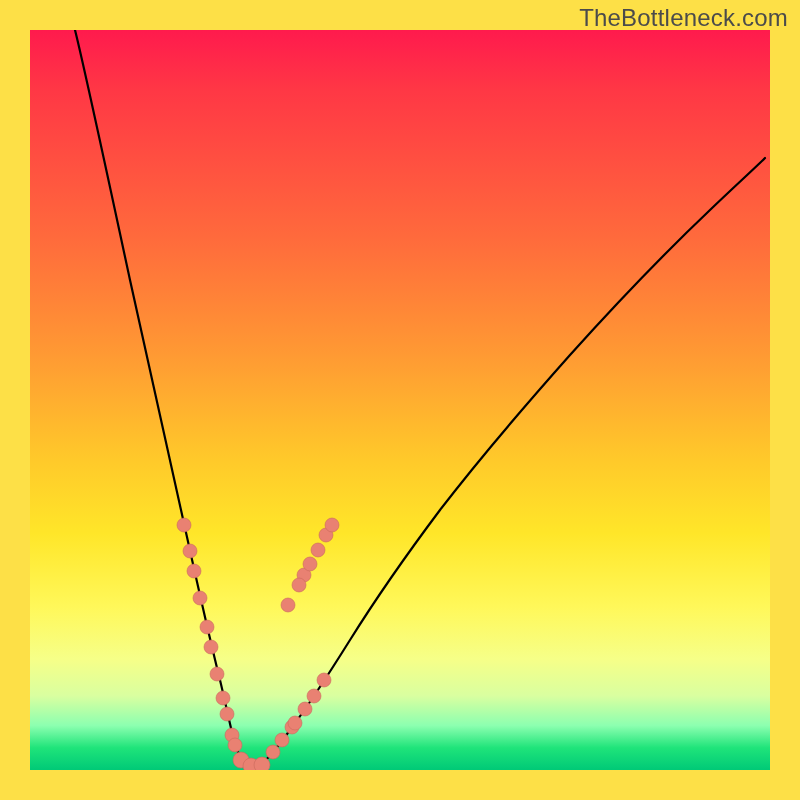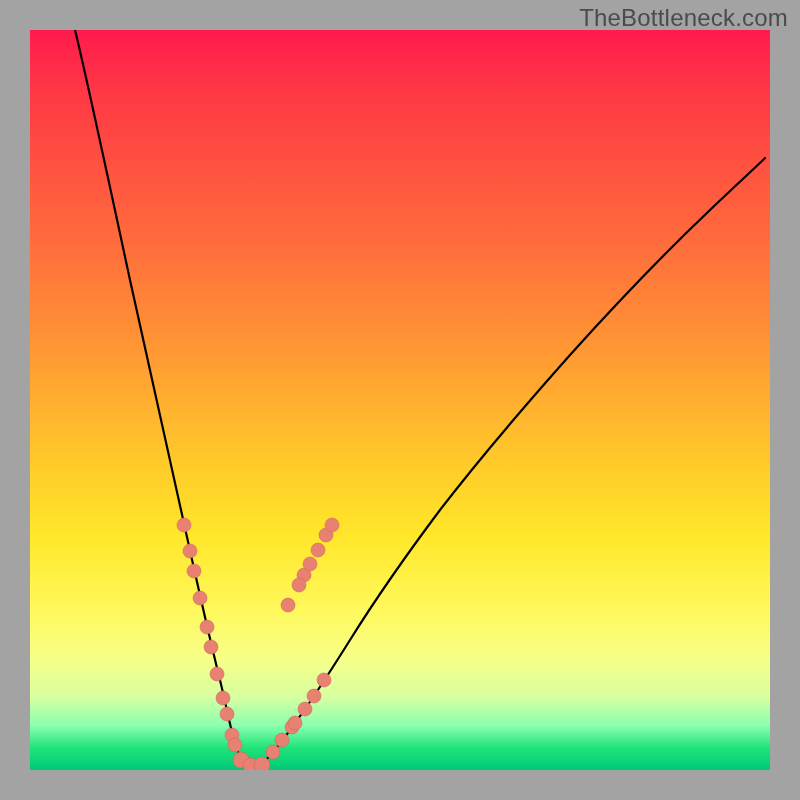--- a/index.html
+++ b/index.html
@@ -10,21 +10,21 @@
     overflow: hidden;
     background: #000;
     font-family: Arial, Helvetica, sans-serif;
   }
   .frame {
     position: absolute;
     left: 0;
     top: 0;
     width: 800px;
     height: 800px;
-    background: #a3a3a3;
+    background: #fde047;
     text-align: center;
   }
   .plot {
     position: absolute;
     left: 30px;
     top: 30px;
     width: 740px;
     height: 740px;
     
     background: linear-gradient(

